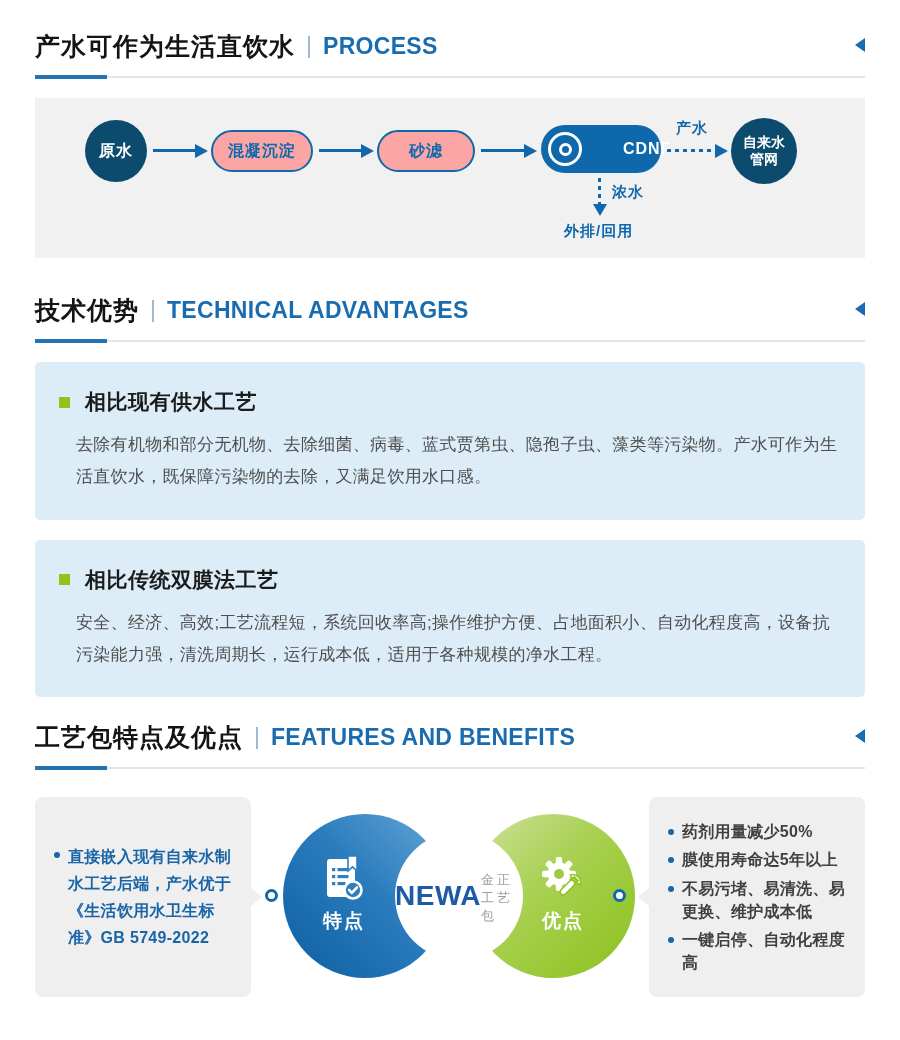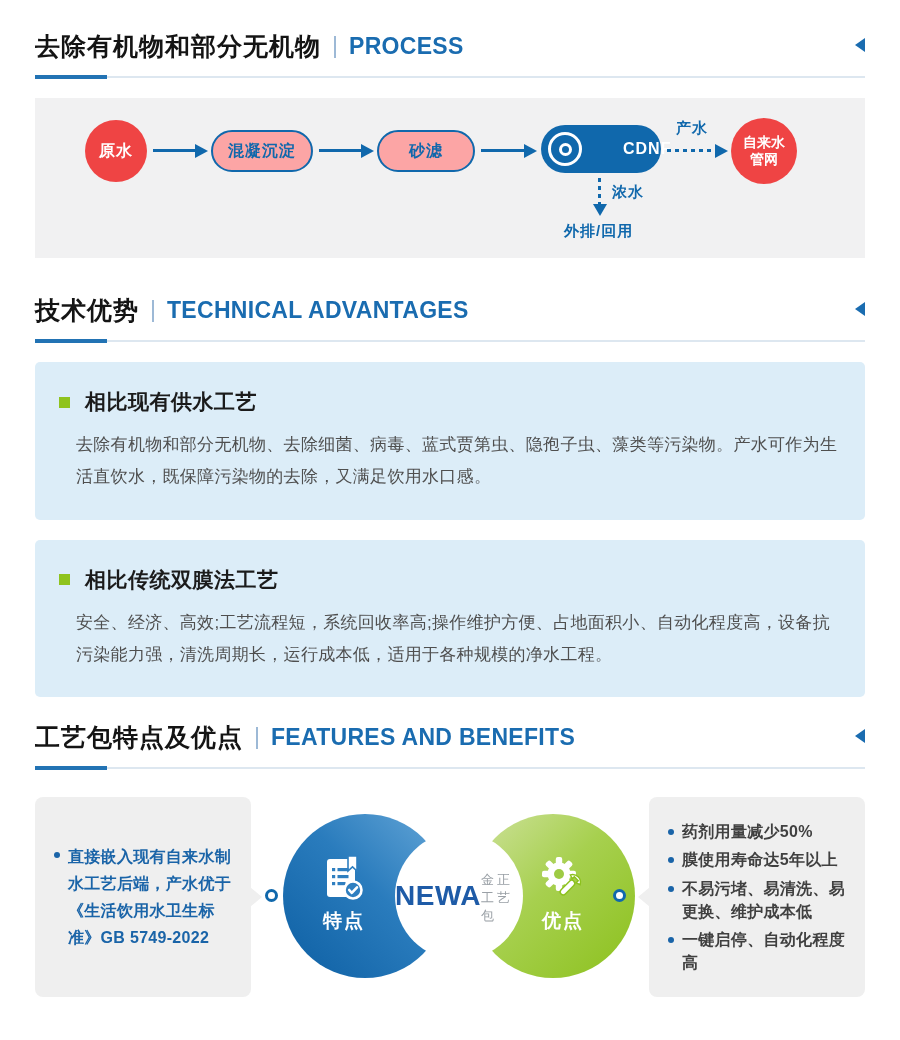--- a/index.html
+++ b/index.html
@@ -13,21 +13,21 @@
   .sec-head-row { display:flex; align-items:center; gap:13px; }
   .sec-zh { font-size:25px; font-weight:700; color:#141414; letter-spacing:1px; }
   .sec-pipe { width:2px; height:22px; background:#9db9d6; }
   .sec-en { font-size:23px; font-weight:700; color:#1a6cb0; letter-spacing:.3px; }
   .sec-tri { position:absolute; right:0; top:8px; width:0; height:0;
              border-top:7px solid transparent; border-bottom:7px solid transparent;
              border-right:10px solid #1a6cb0; }
 
   
   .panel { position:relative; height:160px; background:#f1f1f2; margin-top:20px; }
-  .node-circle { position:absolute; border-radius:50%; background:#ef4444; color:#fff;
+  .node-circle { position:absolute; border-radius:50%; background:#0c4a6e; color:#fff;
                  display:flex; flex-direction:column; align-items:center; justify-content:center;
                  font-weight:600; text-align:center; }
   .raw { left:50px; top:22px; width:62px; height:62px; font-size:16px; letter-spacing:1px; }
   .tap { left:696px; top:20px; width:66px; height:66px; font-size:14px; line-height:1.25; }
   .pill { position:absolute; top:32px; height:42px; border:2.5px solid #1068ac; border-radius:22px;
           background:#fca5a5; color:#1068ac; font-size:16px; font-weight:600;
           display:flex; align-items:center; justify-content:center; letter-spacing:1px; }
   .pill1 { left:176px; width:102px; }
   .pill2 { left:342px; width:98px; }
   .harrow { position:absolute; height:3px; background:#1068ac; }
@@ -86,21 +86,21 @@
   .edge-dot-left { left:230px; top:92px; }
   .edge-dot-right { left:578px; top:92px; }
 </style>
 </head>
 <body>
 
 <div class="page">
 
   <div class="sec-head">
     <div class="sec-head-row">
-      <span class="sec-zh">去除有机物和部分无机物</span>
+      <span class="sec-zh">产水可作为生活直饮水</span>
       <span class="sec-pipe"></span>
       <span class="sec-en">PROCESS</span>
     </div>
     <span class="sec-tri"></span>
   </div>
 
   <div class="panel">
     <div class="node-circle raw">
       <span>原水</span>
     </div>

